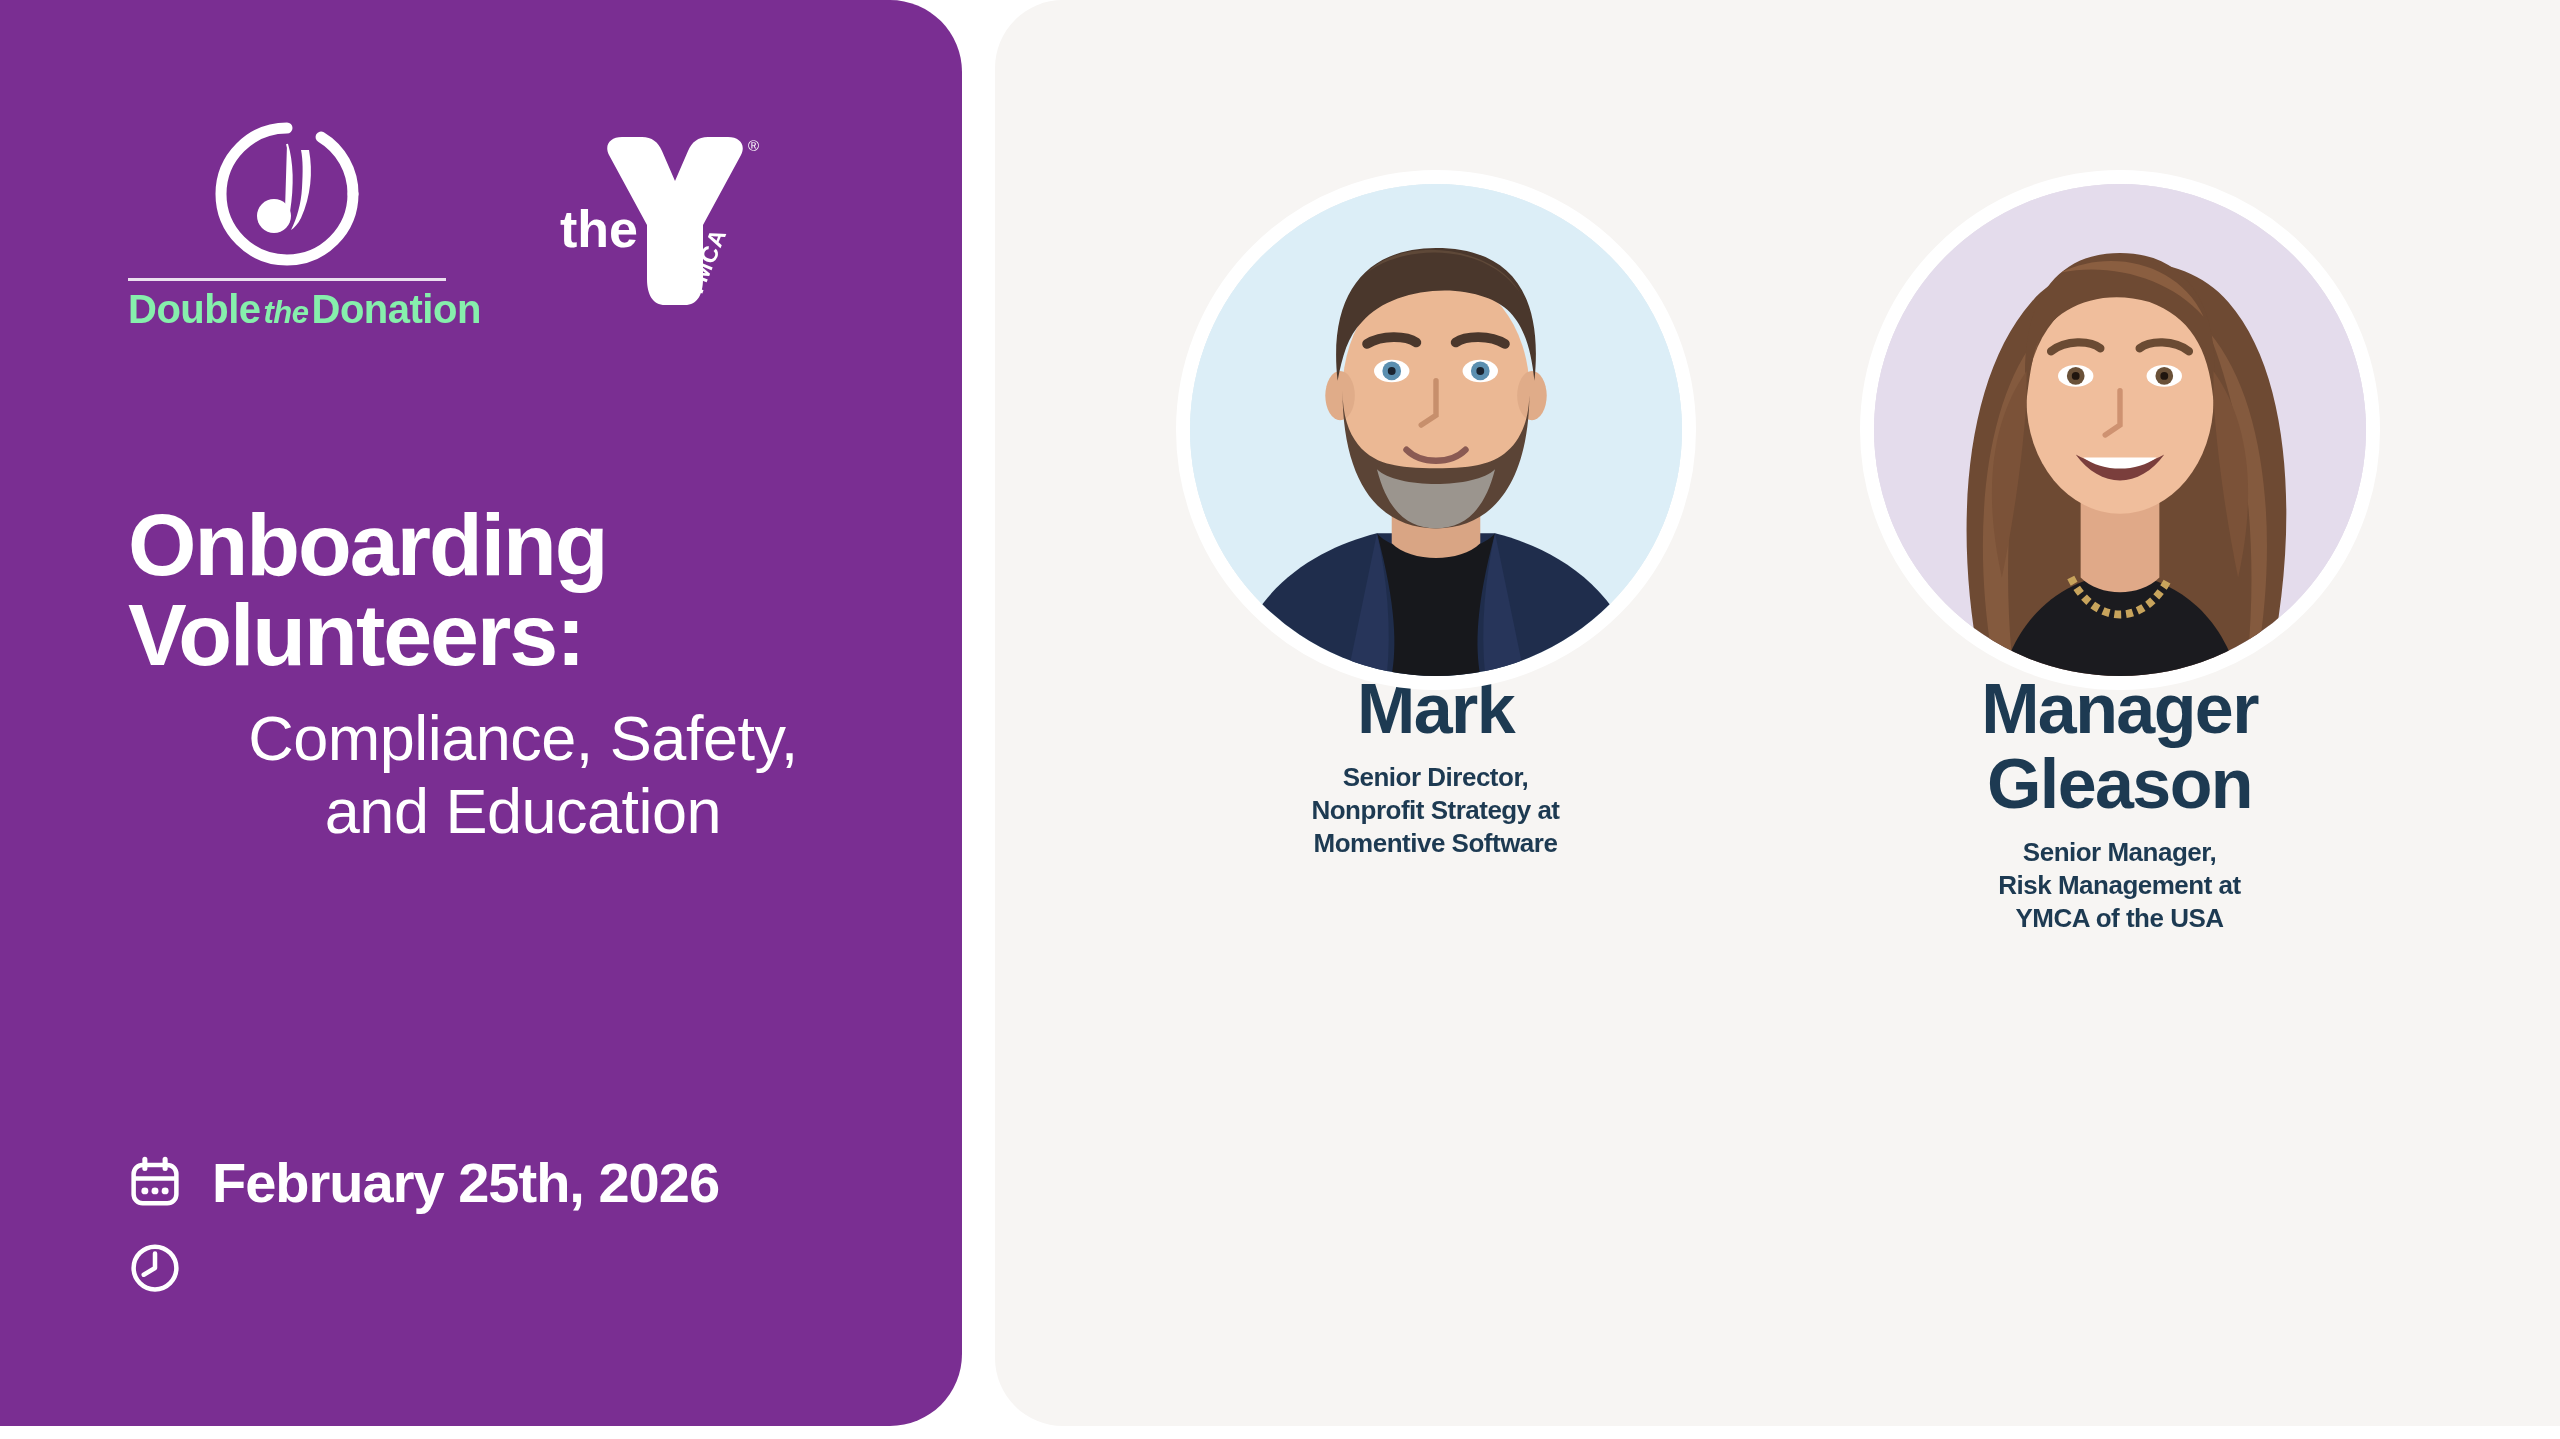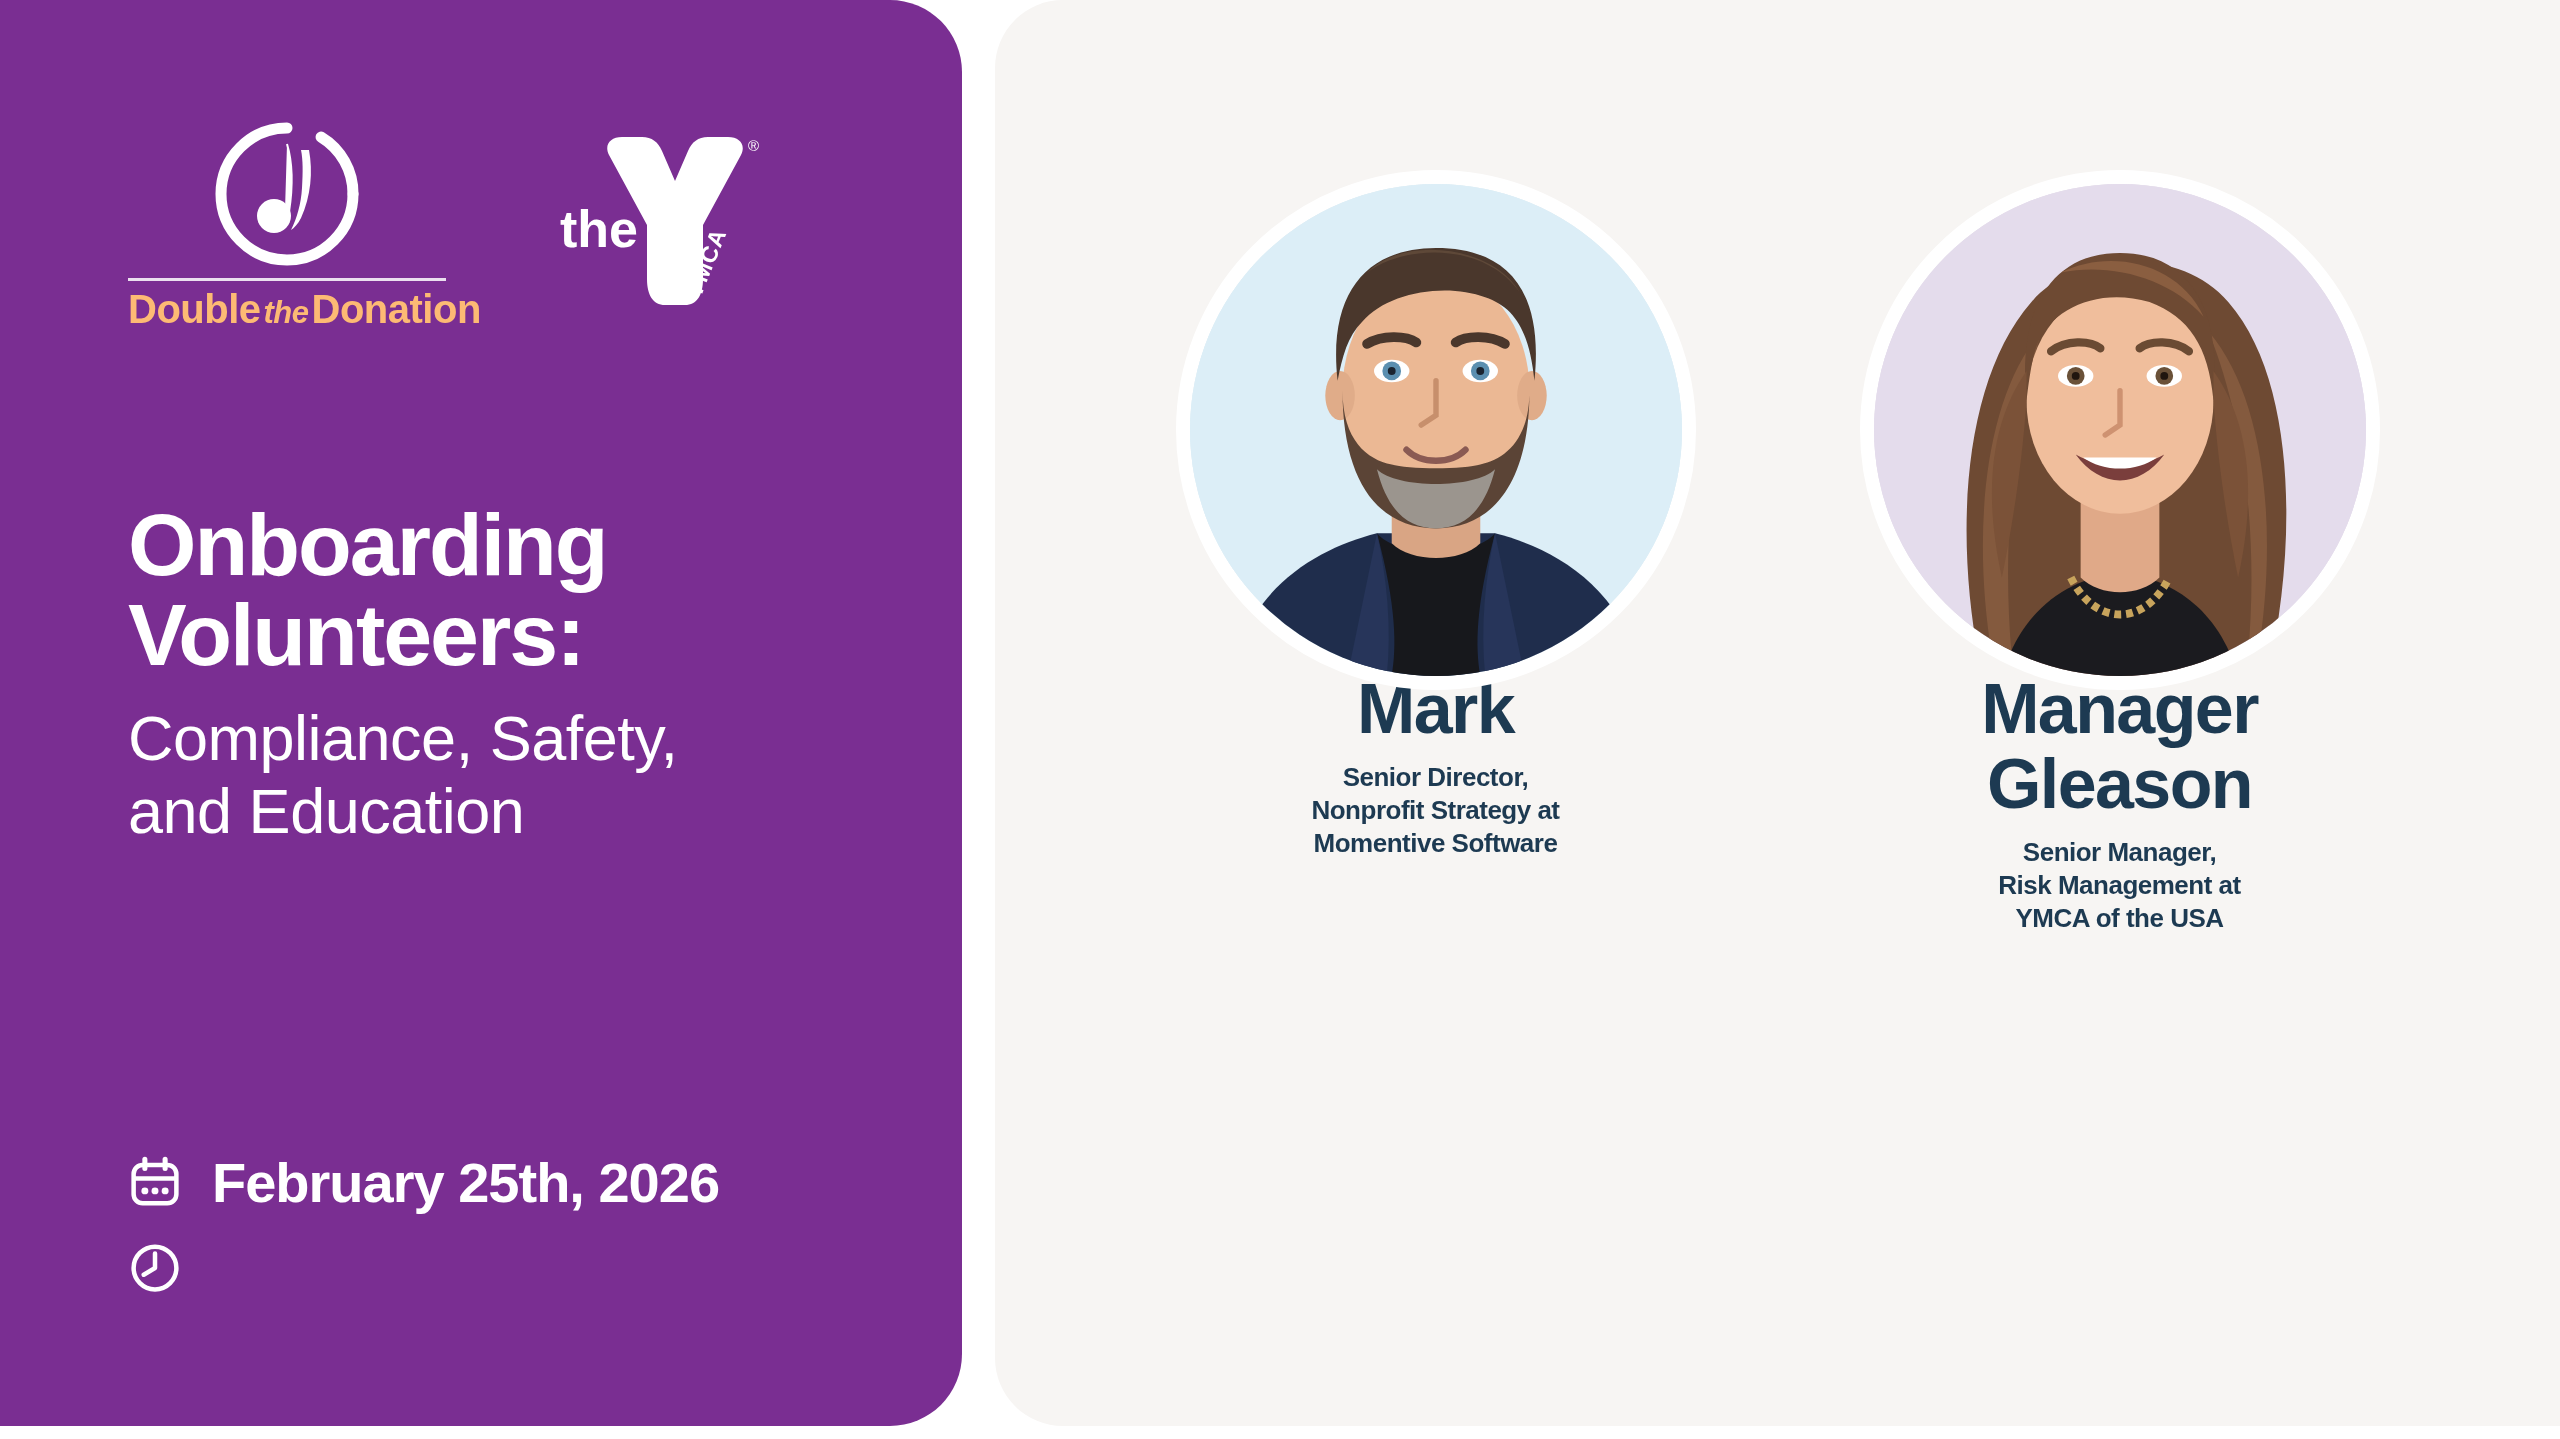--- a/index.html
+++ b/index.html
@@ -37,21 +37,21 @@
   .dtd-logo{ width:318px; }
   .dtd-mark{ display:block; margin:0 auto; }
   .dtd-rule{
     width:318px; height:3px;
     background:rgba(255,255,255,.85);
     margin:6px 0 6px 0;
   }
   .dtd-word{
     display:block;
     text-align:center;
-    color:#fdba74;
+    color:#86efac;
     font-size:40px;
     font-weight:bold;
     letter-spacing:-0.5px;
     white-space:nowrap;
   }
   .dtd-word i{
     font-style:italic;
     font-size:31px;
     font-weight:bold;
     padding:0 3px;
@@ -73,20 +73,21 @@
     font-weight:bold;
     letter-spacing:-2px;
   }
   .headline-sub{
     color:#ffffff;
     font-size:63px;
     line-height:1.16;
     font-weight:normal;
     letter-spacing:-0.5px;
     margin-top:22px;
+    text-align:center;
   }
 
   
   .meta{
     position:absolute;
     left:128px; top:1150px;
   }
   .meta-row{
     display:flex;
     align-items:center;

